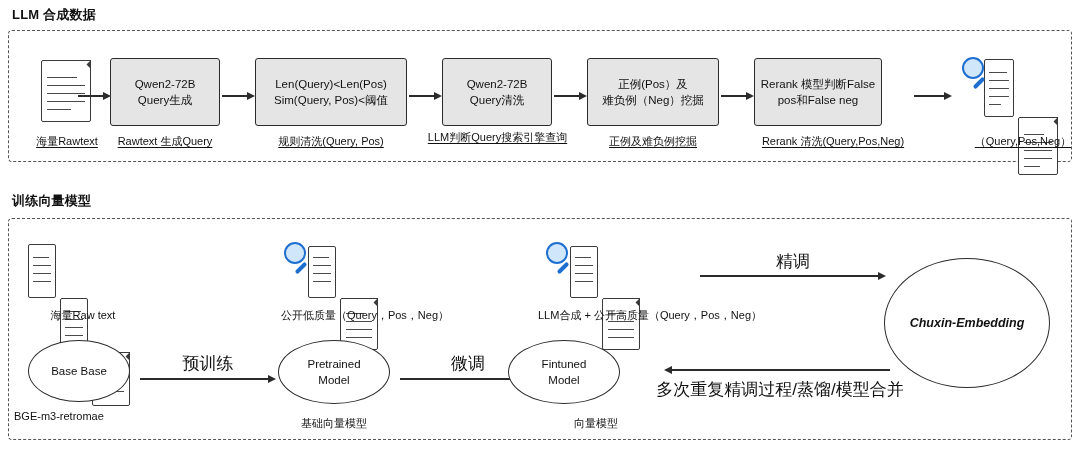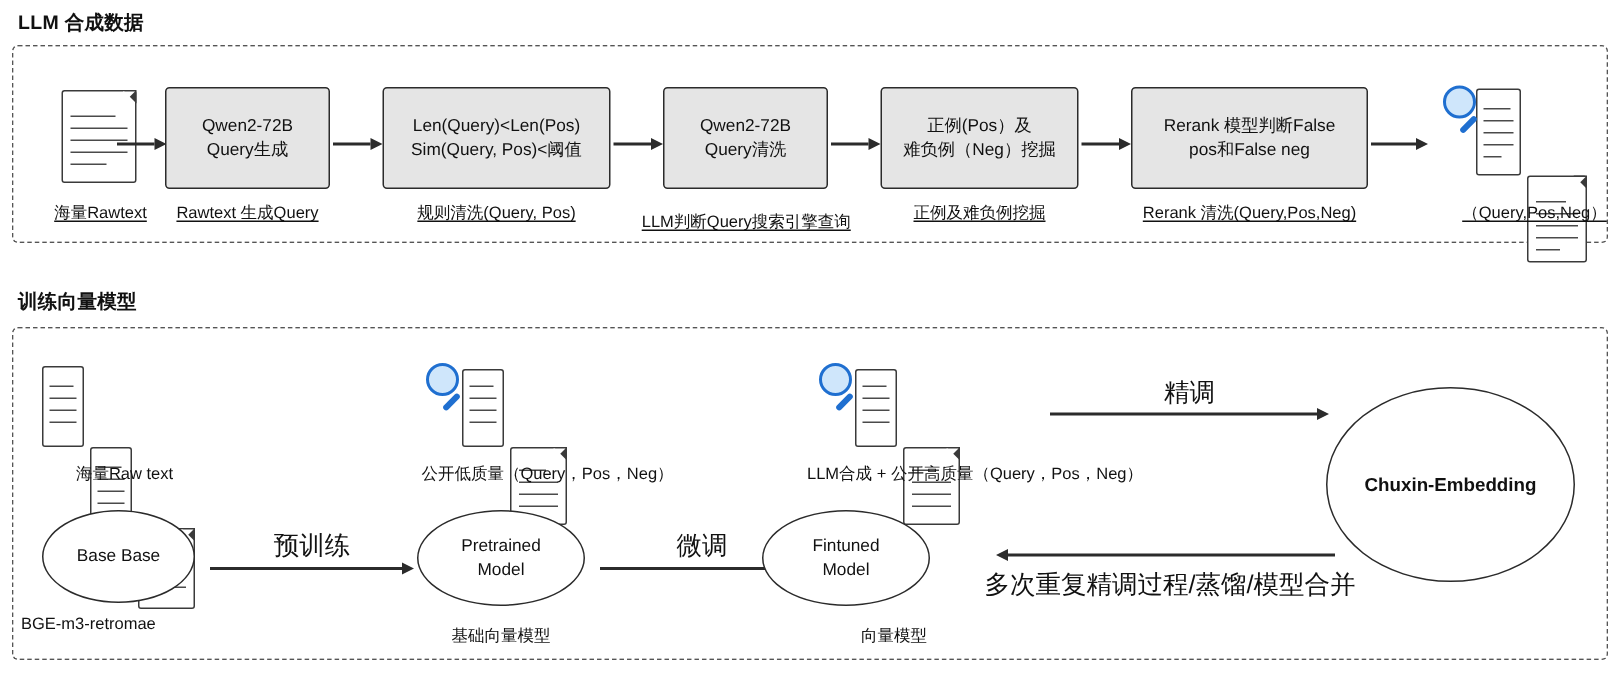--- a/index.html
+++ b/index.html
@@ -191,39 +191,39 @@
 
 <div class="abs arrow" style="left:409px; top:92px; width:33px;">
   <div class="arrow-line" style="width:25px;"></div>
     <div class="arrow-head"></div>
 </div>
 
 <div class="abs proc-box" style="left:442px; top:58px; width:110px; height:68px;">
   <span>Qwen2-72B</span>
   <span>Query清洗</span>
 </div>
-<div class="abs caption" style="left:410px; top:140px; width:175px;">LLM判断Query搜索引擎查询</div>
+<div class="abs caption" style="left:410px; top:130px; width:175px;">LLM判断Query搜索引擎查询</div>
 
 <div class="abs arrow" style="left:554px; top:92px; width:33px;">
   <div class="arrow-line" style="width:25px;"></div>
     <div class="arrow-head"></div>
 </div>
 
 <div class="abs proc-box" style="left:587px; top:58px; width:132px; height:68px;">
   <span>正例(Pos）及</span>
   <span>难负例（Neg）挖掘</span>
 </div>
 <div class="abs caption" style="left:587px; top:134px; width:132px;">正例及难负例挖掘</div>
 
 <div class="abs arrow" style="left:721px; top:92px; width:33px;">
   <div class="arrow-line" style="width:25px;"></div>
     <div class="arrow-head"></div>
 </div>
 
-<div class="abs proc-box" style="left:754px; top:58px; width:158px; height:68px;align-items:center;">
+<div class="abs proc-box" style="left:754px; top:58px; width:128px; height:68px;align-items:center;">
   <span>Rerank 模型判断False</span>
   <span>pos和False neg</span>
 </div>
 <div class="abs caption" style="left:742px; top:134px; width:182px;">Rerank 清洗(Query,Pos,Neg)</div>
 
 <div class="abs arrow" style="left:914px; top:92px; width:38px;">
   <div class="arrow-line" style="width:30px;"></div>
     <div class="arrow-head"></div>
 </div>
 
@@ -357,15 +357,15 @@
     <div class="arrow-head"></div>
 </div>
 <div class="abs label-mid" style="left:700px; top:250px; width:186px;">精调</div>
 
 <div class="abs arrow" style="left:664px; top:366px; width:226px; flex-direction:row-reverse;">
   <div class="arrow-line" style="width:218px;"></div>
   <div class="arrow-head" style="border-left:none; border-right:8px solid #2b2b2b;"></div>
 </div>
 <div class="abs label-mid" style="left:640px; top:378px; width:280px;">多次重复精调过程/蒸馏/模型合并</div>
 
-<div class="abs ellipse bold" style="left:884px; top:258px; width:166px; height:130px;">
+<div class="abs ellipse bold" style="left:884px; top:258px; width:166px; height:130px;font-style:italic;">
   <span>Chuxin-Embedding</span>
 </div>
 
 </body></html>

